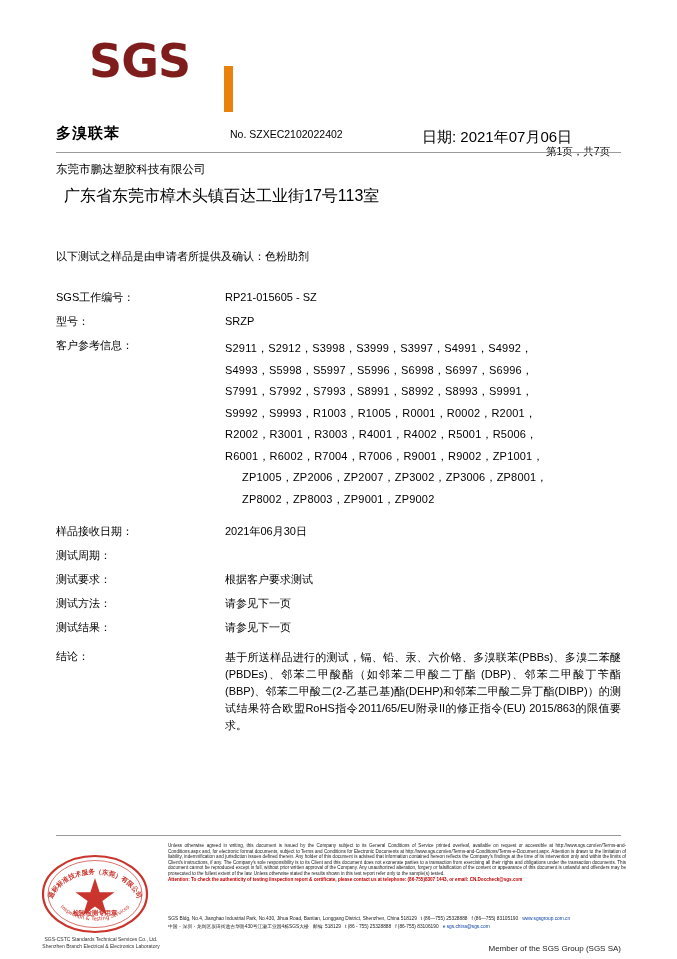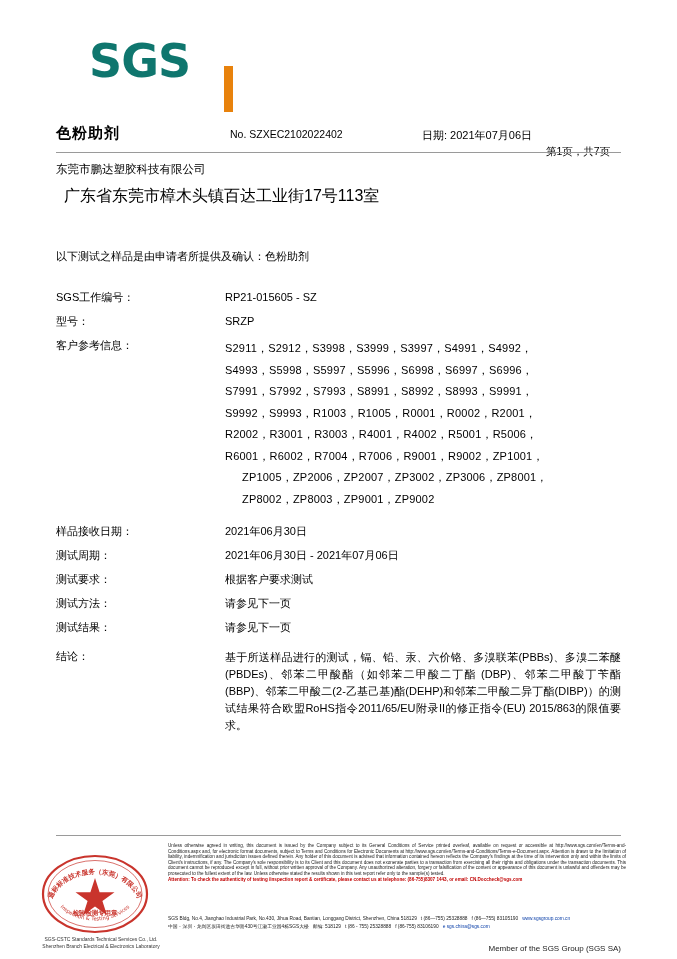--- a/index.html
+++ b/index.html
@@ -28,21 +28,21 @@
     left: 56px;
     top: 30px;
     width: 565px;
     height: 70px;
   }
   .sgs-logo {
     font-family: "DejaVu Sans", sans-serif;
     font-weight: bold;
     font-size: 46px;
     letter-spacing: -1px;
-    color: #0f766e;
+    color: #7f1d1d;
     line-height: 46px;
     position: absolute;
     left: 33px;
     top: 8px;
   }
   .sgs-bar {
     position: absolute;
     left: 168px;
     top: 36px;
     width: 9px;
@@ -69,21 +69,21 @@
   .doc-no {
     position: absolute;
     left: 174px;
     top: 4px;
     font-size: 10.5px;
   }
   .doc-date {
     position: absolute;
     left: 366px;
     top: 4px;
-    font-size: 11px;
+    font-size: 15px;
   }
   .doc-page {
     position: absolute;
     left: 490px;
     top: 21px;
     font-size: 10.5px;
   }
 
   .rule {
     position: absolute;
@@ -223,21 +223,21 @@
 <body>
 
 <div class="page">
 
   <div class="header">
     <div class="sgs-logo">SGS</div>
     <div class="sgs-bar"></div>
   </div>
 
   <div class="title-row">
-    <div class="doc-title">色粉助剂</div>
+    <div class="doc-title">多溴联苯</div>
     <div class="doc-no">No. SZXEC2102022402</div>
     <div class="doc-date">日期: 2021年07月06日</div>
     <div class="doc-page">第1页，共7页</div>
   </div>
 
   <div class="rule rule-top"></div>
 
   <div class="company">东莞市鹏达塑胶科技有限公司</div>
   <div class="address">广东省东莞市樟木头镇百达工业街17号113室</div>
 
@@ -271,21 +271,20 @@
 
     <div class="spacer-sm"></div>
 
     <div class="field-row">
       <div class="field-label">样品接收日期：</div>
       <div class="field-value">2021年06月30日</div>
     </div>
 
     <div class="field-row">
       <div class="field-label">测试周期：</div>
-      <div class="field-value">2021年06月30日 - 2021年07月06日</div>
     </div>
 
     <div class="field-row">
       <div class="field-label">测试要求：</div>
       <div class="field-value">根据客户要求测试</div>
     </div>
 
     <div class="field-row">
       <div class="field-label">测试方法：</div>
       <div class="field-value">请参见下一页</div>

